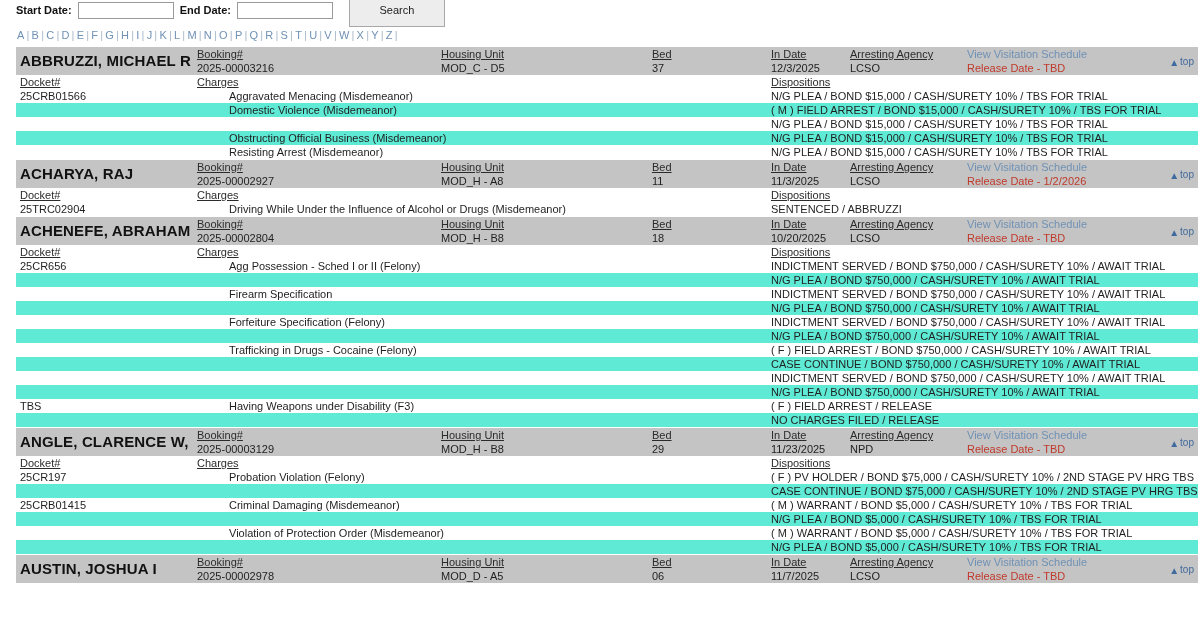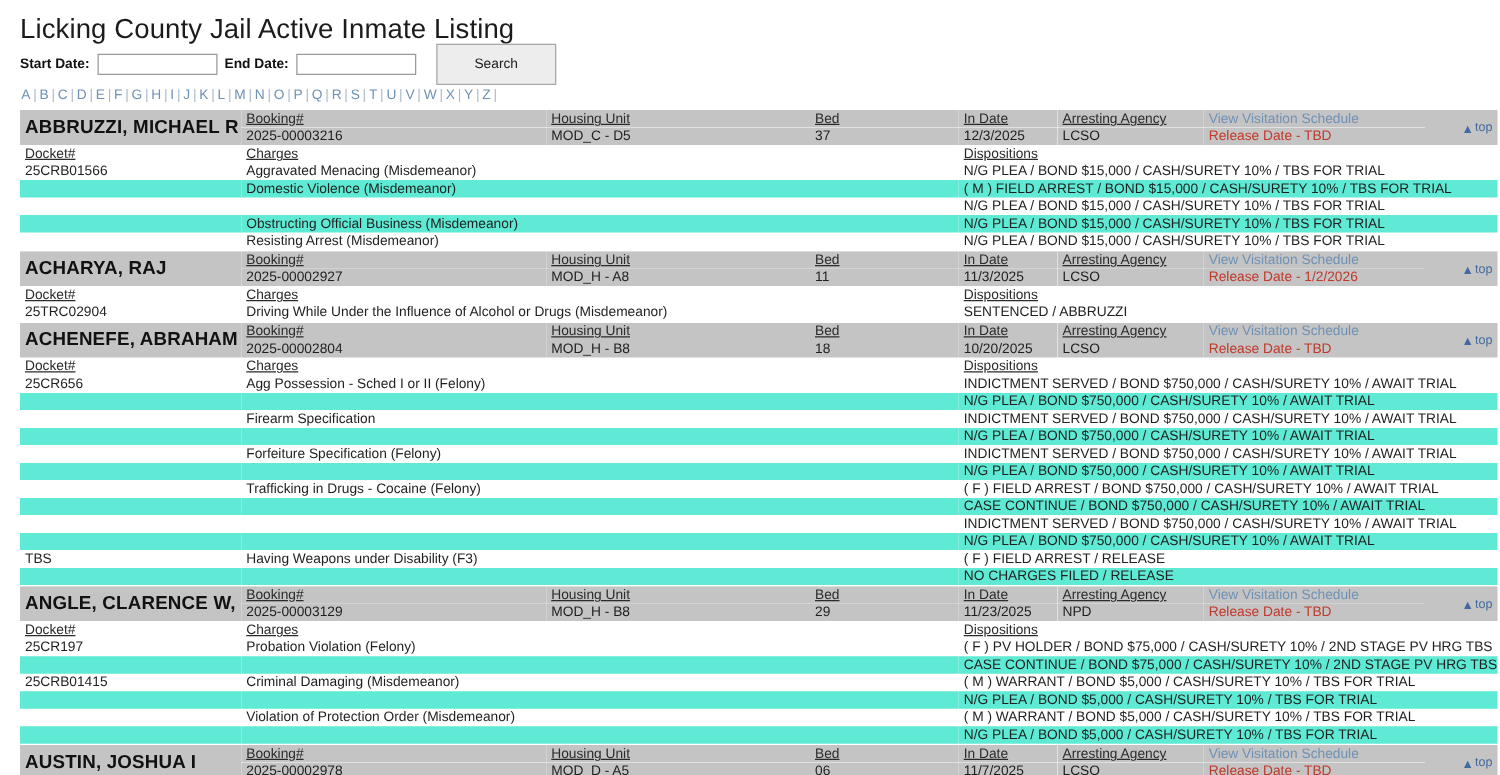--- a/index.html
+++ b/index.html
@@ -156,29 +156,28 @@
     top: 1px;
   }
 
   
   tr.subhead td { background: #ffffff; }
 
   tr.r-odd  td { background: #ffffff; }
   tr.r-even td { background: #5eead4; }
 
   .docket { color: #1f1f1f; }
-  .charge { color: #1f1f1f; }
+  .charge { color: #1f1f1f; margin-left: 32px; }
   .dispo  { color: #1f1f1f; }
 </style>
 </head>
 <body>
 
 <div class="page">
 
-  <h1 class="page-title">Licking County Jail Active Inmate Listing</h1>
 
   <div class="search-bar">
     <label>Start Date:</label>
     <input class="date-input" type="text" value="" style="">
     <label>End Date:</label>
     <input class="date-input" type="text" value="" style="">
     <button class="search-btn">Search</button>
   </div>
 
   <div class="alpha-nav" id="alpha-nav"><a href="#">A</a><span class="alpha-sep">|</span><a href="#">B</a><span class="alpha-sep">|</span><a href="#">C</a><span class="alpha-sep">|</span><a href="#">D</a><span class="alpha-sep">|</span><a href="#">E</a><span class="alpha-sep">|</span><a href="#">F</a><span class="alpha-sep">|</span><a href="#">G</a><span class="alpha-sep">|</span><a href="#">H</a><span class="alpha-sep">|</span><a href="#">I</a><span class="alpha-sep">|</span><a href="#">J</a><span class="alpha-sep">|</span><a href="#">K</a><span class="alpha-sep">|</span><a href="#">L</a><span class="alpha-sep">|</span><a href="#">M</a><span class="alpha-sep">|</span><a href="#">N</a><span class="alpha-sep">|</span><a href="#">O</a><span class="alpha-sep">|</span><a href="#">P</a><span class="alpha-sep">|</span><a href="#">Q</a><span class="alpha-sep">|</span><a href="#">R</a><span class="alpha-sep">|</span><a href="#">S</a><span class="alpha-sep">|</span><a href="#">T</a><span class="alpha-sep">|</span><a href="#">U</a><span class="alpha-sep">|</span><a href="#">V</a><span class="alpha-sep">|</span><a href="#">W</a><span class="alpha-sep">|</span><a href="#">X</a><span class="alpha-sep">|</span><a href="#">Y</a><span class="alpha-sep">|</span><a href="#">Z</a><span class="alpha-sep">|</span></div>

